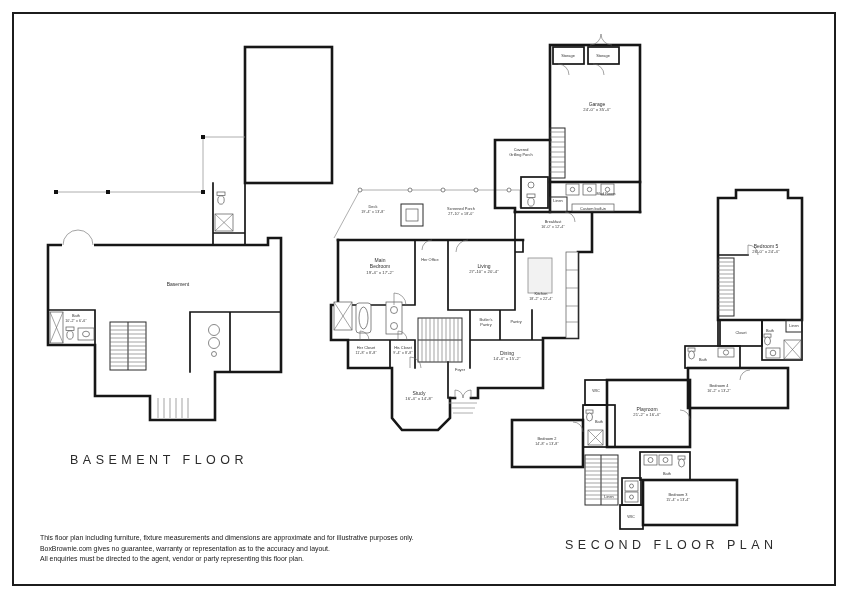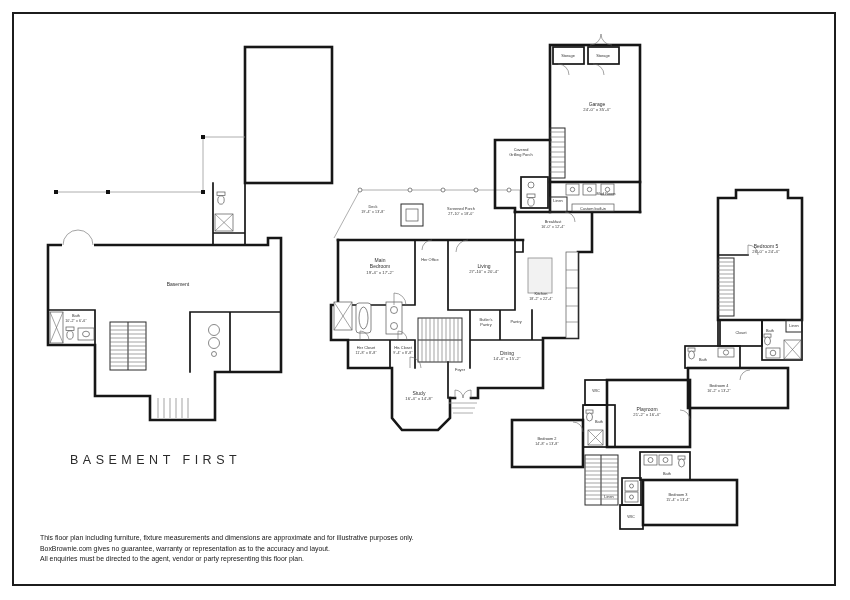--- a/index.html
+++ b/index.html
@@ -284,20 +284,21 @@
       <div class="room-label small" style="left: 596px; top: 391px;"><div>WIC</div></div>
       <div class="room-label" style="left: 647px; top: 412px;"><div>Playroom</div><div class="dims">21'-2" x 16'-4"</div></div>
       <div class="room-label small" style="left: 599px; top: 422px;"><div>Bath</div></div>
       <div class="room-label small" style="left: 547px; top: 442px;"><div>Bedroom 2</div><div class="dims">14'-8" x 13'-8"</div></div>
       <div class="room-label small" style="left: 609px; top: 497px;"><div>Linen</div></div>
       <div class="room-label small" style="left: 667px; top: 474px;"><div>Bath</div></div>
       <div class="room-label small" style="left: 678px; top: 498px;"><div>Bedroom 3</div><div class="dims">15'-4" x 13'-4"</div></div>
       <div class="room-label small" style="left: 631px; top: 517px;"><div>WIC</div></div>
     </div>
 
-  <div class="plan-title" id="title-basement">BASEMENT FIRST</div>
+  <div class="plan-title" id="title-basement">BASEMENT FLOOR</div>
+  <div class="plan-title" id="title-second">SECOND FLOOR PLAN</div>
 
   <div id="footer">
     <div>This floor plan including furniture, fixture measurements and dimensions are approximate and for illustrative purposes only.</div>
     <div>BoxBrownie.com gives no guarantee, warranty or representation as to the accuracy and layout.</div>
     <div>All enquiries must be directed to the agent, vendor or party representing this floor plan.</div>
   </div>
 </div>
 
 </body></html>

